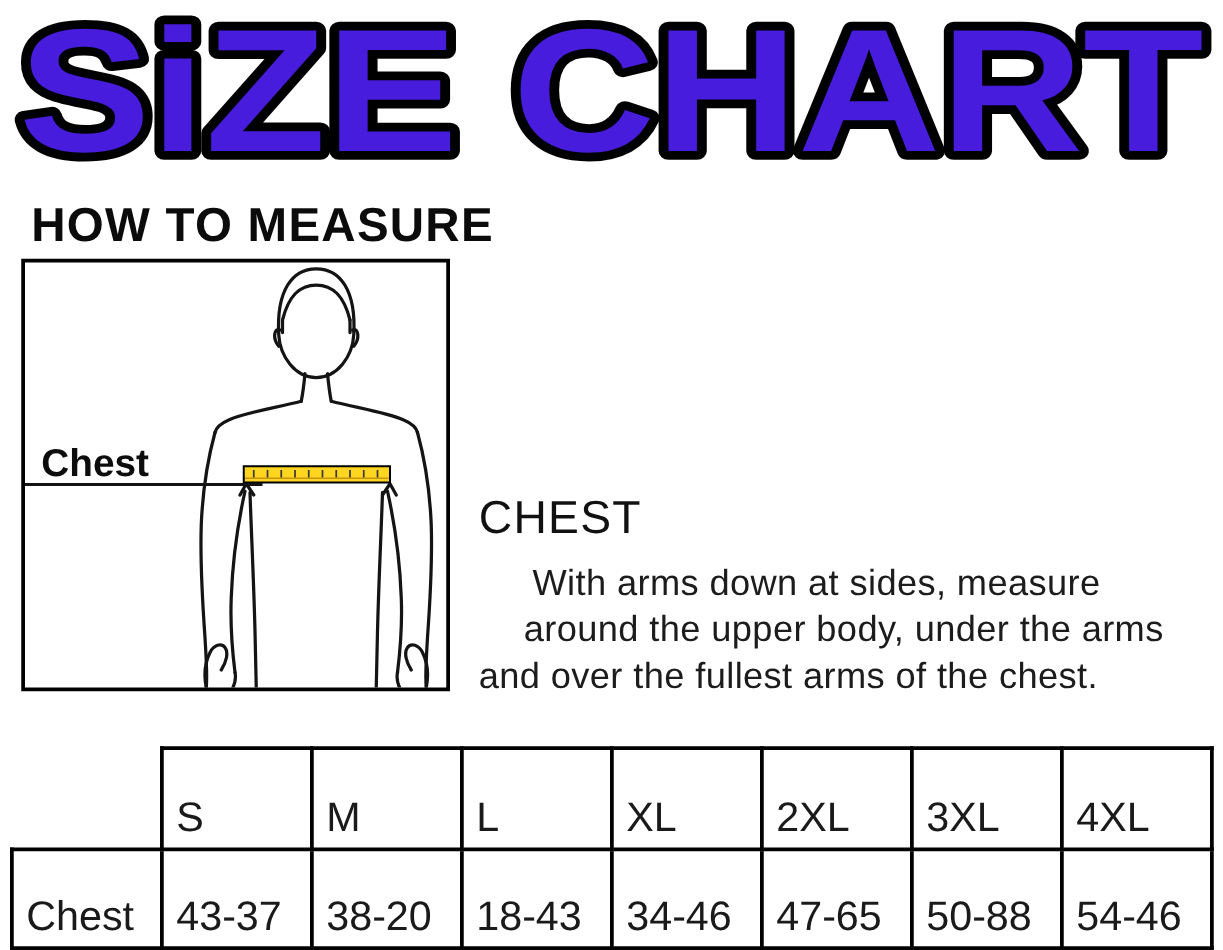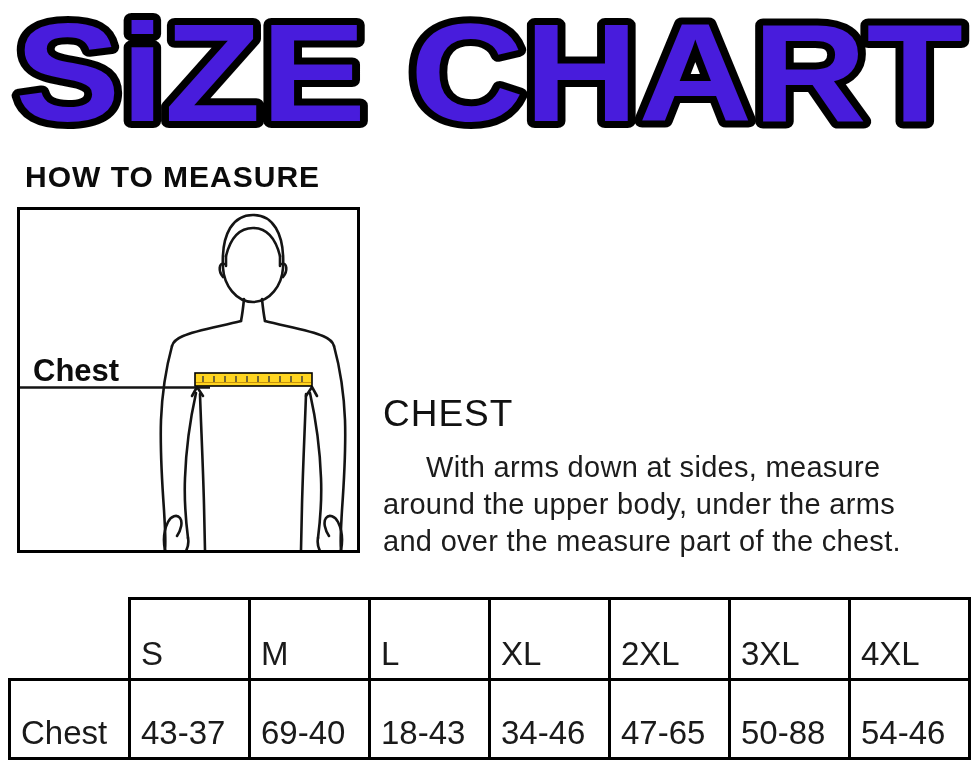--- a/index.html
+++ b/index.html
@@ -6,40 +6,40 @@
   body{
     width:978px;height:760px;position:relative;overflow:hidden;
     background:#ffffff;color:#1a1a1a;
     font-family:"Liberation Sans", sans-serif;
   }
   .abs{position:absolute;}
   
   #title-wrap{left:0;top:0;width:788px;height:152px;text-decoration:underline;}
   
   #htm-heading{
-    left:25px;top:160px;font-size:30px;font-weight:bold;
+    left:25px;top:160px;font-size:38px;font-weight:bold;
     letter-spacing:1px;color:#0b0b0b;white-space:nowrap;
   }
   
   #figure-box{
     left:17px;top:207px;width:337px;height:340px;
     border:3px solid #000;background:#fff;
   }
   #figure-box svg{display:block;}
   
   #chest-heading{
     left:383px;top:393px;font-size:37px;font-weight:500;
     letter-spacing:1px;color:#111;white-space:nowrap;
   }
   .body-line{
     left:383px;font-size:29px;line-height:37px;color:#1c1c1c;
     white-space:nowrap;letter-spacing:0.3px;
   }
   #body-line-0{top:449px;margin-left:43px;}
-  #body-line-1{top:486px;}
+  #body-line-1{top:486px;margin-left:36px;}
   #body-line-2{top:523px;}
   
   #size-table{
     left:8px;top:597px;border-collapse:collapse;table-layout:fixed;
   }
   #size-table td, #size-table th{
     width:120px;border:3px solid #000;vertical-align:bottom;
     text-align:left;padding:0 0 5px 10px;font-weight:400;
     font-size:33px;color:#1a1a1a;background:#fff;box-sizing:border-box;
   }
@@ -112,38 +112,38 @@
     </g>
 
     <line x1="0" y1="177.5" x2="190" y2="177.5" stroke="#141414" stroke-width="2.4"></line>
     <text x="13" y="171" font-family="Liberation Sans, sans-serif" font-size="31" font-weight="600" fill="#0d0d0d">Chest</text>
   </svg>
 </div>
 
 <div class="abs" id="chest-heading">CHEST</div>
 <div class="abs body-line" id="body-line-0">With arms down at sides, measure</div>
 <div class="abs body-line" id="body-line-1">around the upper body, under the arms</div>
-<div class="abs body-line" id="body-line-2">and over the measure part of the chest.</div>
+<div class="abs body-line" id="body-line-2">and over the fullest arms of the chest.</div>
 
 <table class="abs" id="size-table">
   <tbody>
       <tr class="hdr-row">
     <th class="corner"></th>
     <th>S</th>
     <th>M</th>
     <th>L</th>
     <th>XL</th>
     <th>2XL</th>
     <th>3XL</th>
     <th>4XL</th>
   </tr>
   <tr class="data-row">
     <td>Chest</td>
     <td>43-37</td>
-    <td>69-40</td>
+    <td>38-20</td>
     <td>18-43</td>
     <td>34-46</td>
     <td>47-65</td>
     <td>50-88</td>
     <td>54-46</td>
   </tr>
 </tbody>
   </table>
 
 </body></html>

